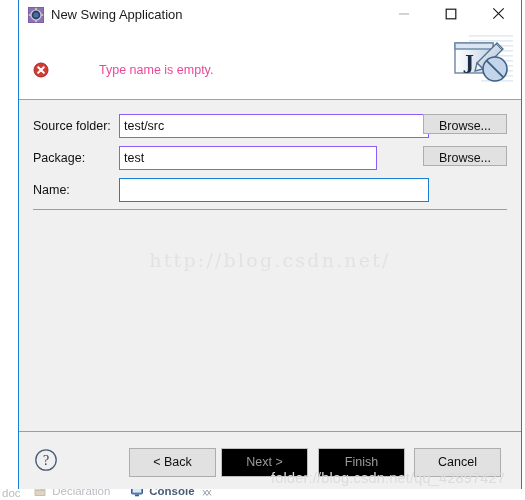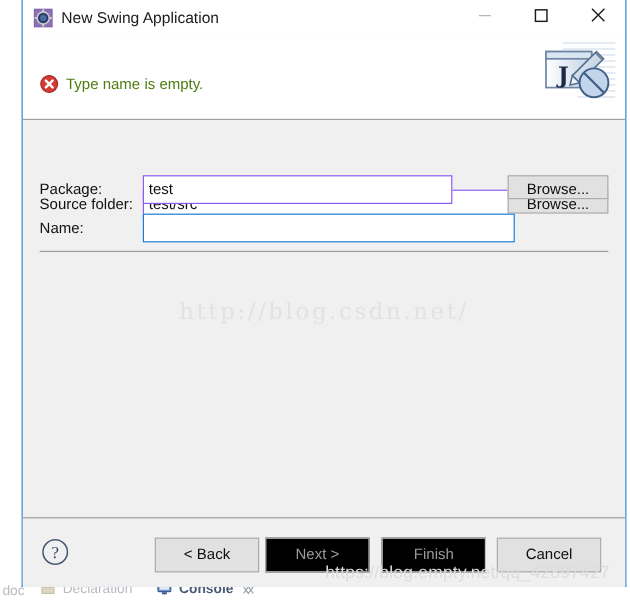--- a/index.html
+++ b/index.html
@@ -114,23 +114,24 @@
   .header-msg-row {
     position: absolute;
     left: 14px;
     top: 31px;
     display: flex;
     align-items: center;
   }
   .err-icon { width: 16px; height: 16px; margin-right: 6px; flex: none; }
   .header-msg {
     font-size: 12.5px;
-    color: #4d7c0f;
-    font-family: "Liberation Sans", sans-serif;
-    white-space: nowrap;
+    color: #ec4899;
+    font-family: "Liberation Sans", sans-serif;
+    white-space: nowrap;
+    margin-left: 44px;
   }
   .header-banner-icon {
     position: absolute;
     right: 8px;
     top: 2px;
     width: 62px;
     height: 55px;
   }
 
   
@@ -395,21 +396,21 @@
         <circle cx="44" cy="36" r="12" fill="#c3d5ea" stroke="#3e5f87" stroke-width="1.6"></circle>
         <path d="M35.6 27.6 L52.4 44.4" stroke="#3e5f87" stroke-width="1.8"></path>
       </svg>
     </span>
   </div>
 
   <div class="body">
 
     <div class="form">
 
-      <div class="field-row" style="top:14px;margin-top:44px;">
+      <div class="field-row" style="top:14px;">
         <span class="field-label">Source folder:</span>
         <input class="field-input" type="text" style="left: 100px; width: 310px;" value="test/src">
         <button class="browse-btn">Browse...</button>
       </div>
 
       <div class="field-row" style="top:46px;">
         <span class="field-label">Package:</span>
         <input class="field-input" type="text" style="left: 100px; width: 258px;" value="test">
         <button class="browse-btn">Browse...</button>
       </div>
@@ -430,16 +431,16 @@
           <circle cx="12" cy="12" r="10.2" fill="#f0f0f0" stroke="#4a5b78" stroke-width="1.3"></circle>
           <text x="12" y="17" text-anchor="middle" font-family="Liberation Serif, serif" font-size="14" fill="#33425c">?</text>
         </svg>
       </span>
 
       <button class="wizbtn" style="left:110px;">&lt; Back</button>
       <button class="wizbtn disabled" style="left:202px;">Next &gt;</button>
       <button class="wizbtn disabled" style="left:299px;">Finish</button>
       <button class="wizbtn" style="left:395px;">Cancel</button>
 
-      <span class="wm-footer">https://blog.empty.net/qq_42897427</span>
+      <span class="wm-footer">folder://blog.csdn.net/qq_42897427</span>
     </div>
   </div>
 </div>
 
 </body></html>

